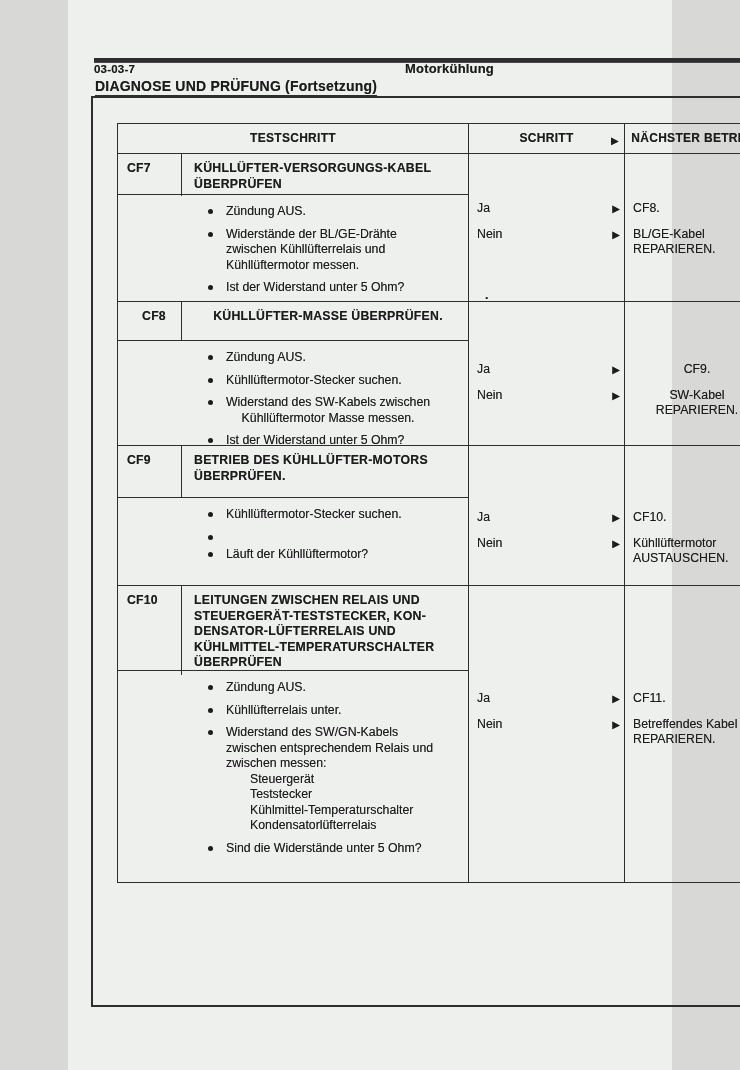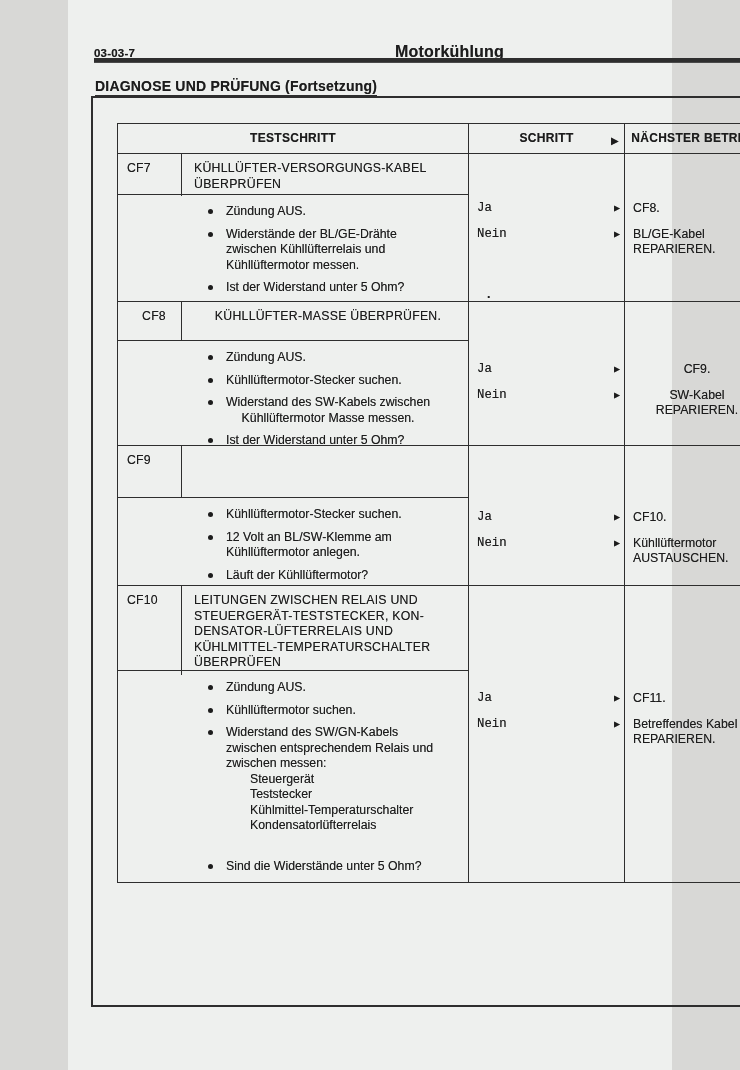--- a/index.html
+++ b/index.html
@@ -16,21 +16,21 @@
     -webkit-font-smoothing:antialiased;
   }
   .doc-text{text-shadow:0 0 .45px rgba(20,20,20,.55);}
 
   
   .running-header{
     position:absolute;left:26px;top:43px;width:711px;
     display:flex;justify-content:space-between;align-items:baseline;
     font-size:11.5px;font-weight:bold;letter-spacing:.2px;
   }
-  .running-header .center{font-size:16px;}
+  .running-header .center{font-size:13px;margin-top:18px;}
   .header-rule{
     position:absolute;left:26px;top:58px;width:712px;height:4px;
     background:var(--border);
     border-bottom:1px solid #4a4a4a;
   }
 
   
   .section-heading{
     position:absolute;left:27px;top:78px;
     font-size:14px;font-weight:bold;letter-spacing:.2px;
@@ -52,31 +52,31 @@
   .grid-row{display:grid;grid-template-columns:351px 156px auto;}
   .thead{height:30px;border-bottom:1.6px solid var(--border);box-sizing:border-box;
     font-weight:bold;font-size:12px;letter-spacing:.3px;}
   .thead .hcell{display:flex;align-items:center;justify-content:center;position:relative;box-sizing:border-box;}
   .thead .hcell.bordered{border-right:1.6px solid var(--border);}
   .thead .arrow{position:absolute;right:5px;font-size:10px;top:9px;}
 
   .block{box-sizing:border-box;border-bottom:1.6px solid var(--border);overflow:hidden;}
   .block:last-child{border-bottom:none;}
   .block-left{border-right:1.6px solid var(--border);box-sizing:border-box;display:flex;flex-direction:column;}
-  .title-row{display:grid;grid-template-columns:64px auto;border-bottom:1.6px solid var(--border);box-sizing:border-box;}
+  .title-row{display:grid;grid-template-columns:64px auto;border-bottom:1.6px solid var(--border);box-sizing:border-box;font-weight:bold;}
   .code-cell{border-right:1.6px solid var(--border);box-sizing:border-box;padding:7px 0 0 9px;letter-spacing:.2px;}
   .title-cell{padding:7px 6px 4px 12px;white-space:pre-line;letter-spacing:.25px;}
   .bullets{padding:9px 8px 0 90px;}
   .bullet{display:flex;margin-bottom:7px;}
   .bullet .dot{flex:0 0 auto;width:5px;height:5px;border-radius:50%;background:var(--ink);margin:5px 13px 0 0;}
   .bullet .btext{white-space:pre-line;}
   .sub-list{padding-left:24px;}
   .sub-item{white-space:pre-line;}
 
-  .res-cell{border-right:1.6px solid var(--border);box-sizing:border-box;position:relative;font-family:Liberation Mono, monospace;}
+  .res-cell{border-right:1.6px solid var(--border);box-sizing:border-box;position:relative;}
   .res-row{display:flex;justify-content:space-between;align-items:flex-start;
     padding:0 4px 0 8px;margin-bottom:10px;}
   .res-row .arrow{font-size:10px;line-height:15.5px;}
   .next-cell{box-sizing:border-box;padding-left:8px;padding-right:4px;}
   .next-entry{white-space:pre-line;margin-bottom:10px;min-height:15.5px;}
 
   
   .b0{height:148px;} .b0 .title-row{height:41px;} .b0 .res-pad{padding-top:47px;}
   .b1{height:144px;text-align:center;} .b1 .title-row{height:39px;} .b1 .res-pad{padding-top:60px;}
   .b2{height:140px;} .b2 .title-row{height:52px;} .b2 .res-pad{padding-top:64px;}
@@ -197,30 +197,30 @@
           <div class="next-entry">CF9.</div>
           <div class="next-entry">SW-Kabel
 REPARIEREN.</div>
         </div>
       </div>
 
       <div class="grid-row block b2">
         <div class="block-left">
           <div class="title-row">
             <div class="code-cell">CF9</div>
+            <div class="title-cell">BETRIEB DES KÜHLLÜFTER-MOTORS
+ÜBERPRÜFEN.</div>
           </div>
           <div class="bullets">
             <div class="bullet">
               <span class="dot"></span>
               <div class="btext">Kühllüftermotor-Stecker suchen.</div>
             </div>
             <div class="bullet">
               <span class="dot"></span>
-              <div class="btext">12 Volt an BL/SW-Klemme am
-Kühllüftermotor anlegen.</div>
             </div>
             <div class="bullet">
               <span class="dot"></span>
               <div class="btext">Läuft der Kühllüftermotor?</div>
             </div>
           </div>
         </div>
         <div class="res-cell res-pad">
           <div class="res-row">
             <span>Ja</span>
@@ -248,37 +248,37 @@
 KÜHLMITTEL-TEMPERATURSCHALTER
 ÜBERPRÜFEN</div>
           </div>
           <div class="bullets">
             <div class="bullet">
               <span class="dot"></span>
               <div class="btext">Zündung AUS.</div>
             </div>
             <div class="bullet">
               <span class="dot"></span>
-              <div class="btext">Kühllüftermotor suchen.</div>
+              <div class="btext">Kühllüfterrelais unter.</div>
             </div>
             <div class="bullet">
               <span class="dot"></span>
               <div>
                 <div class="btext">Widerstand des SW/GN-Kabels
 zwischen entsprechendem Relais und
 zwischen messen:</div>
                 <div class="sub-list">
                   <div class="sub-item">Steuergerät</div>
                   <div class="sub-item">Teststecker</div>
                   <div class="sub-item">Kühlmittel-Temperaturschalter</div>
                   <div class="sub-item">Kondensatorlüfterrelais</div>
                 </div>
               </div>
             </div>
-            <div class="bullet" style="margin-top:25px;">
+            <div class="bullet" style="margin-top:7px;">
               <span class="dot"></span>
               <div class="btext">Sind die Widerstände unter 5 Ohm?</div>
             </div>
           </div>
         </div>
         <div class="res-cell res-pad">
           <div class="res-row">
             <span>Ja</span>
             <span class="arrow">▶</span>
           </div>

